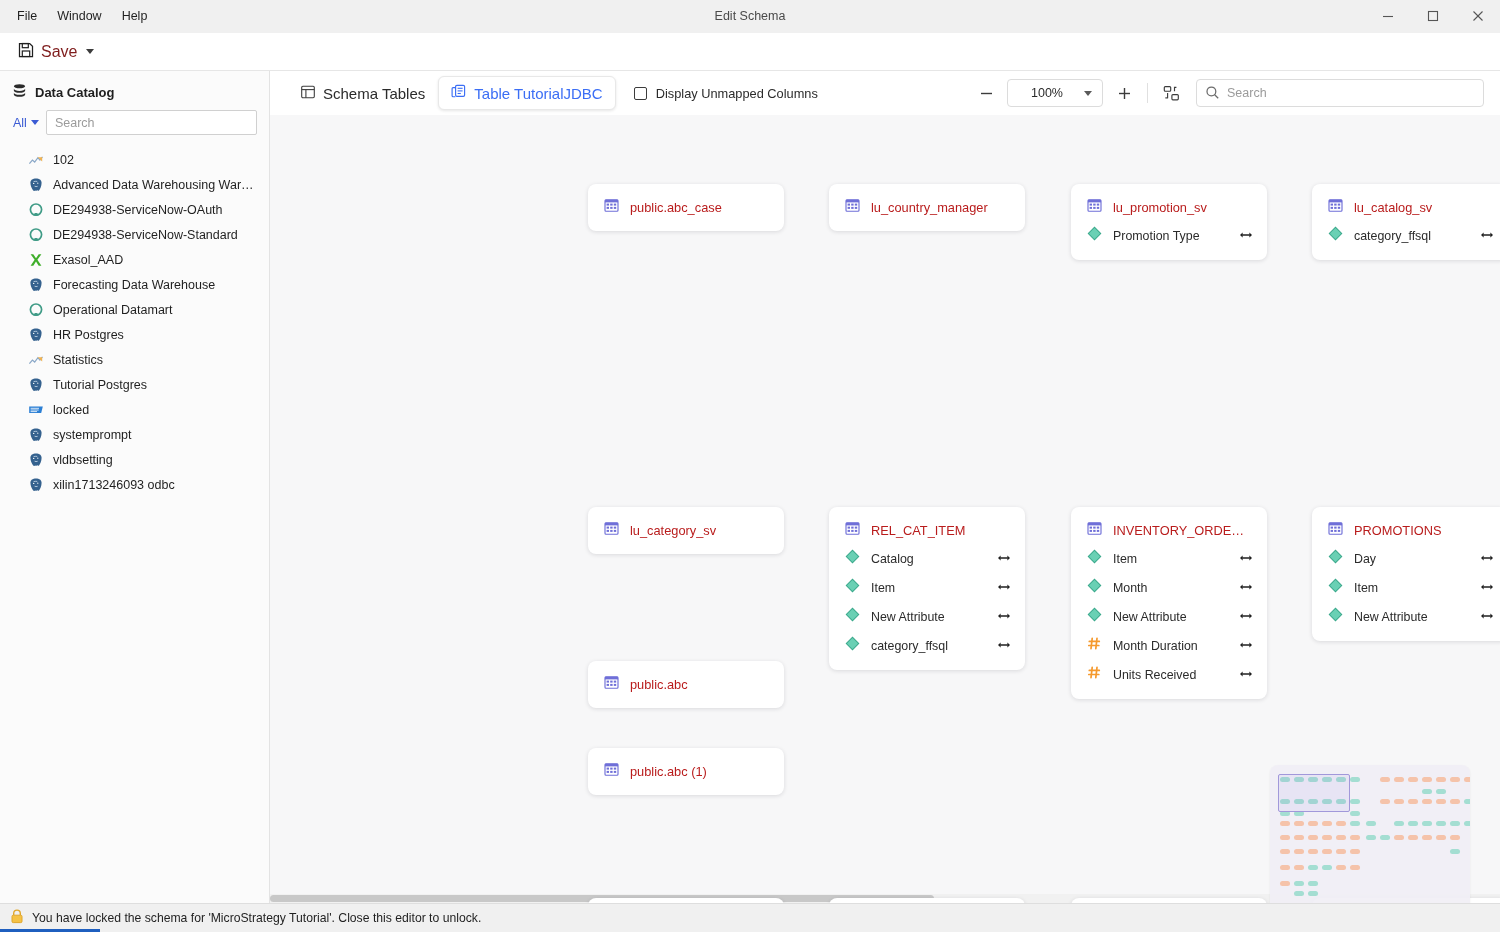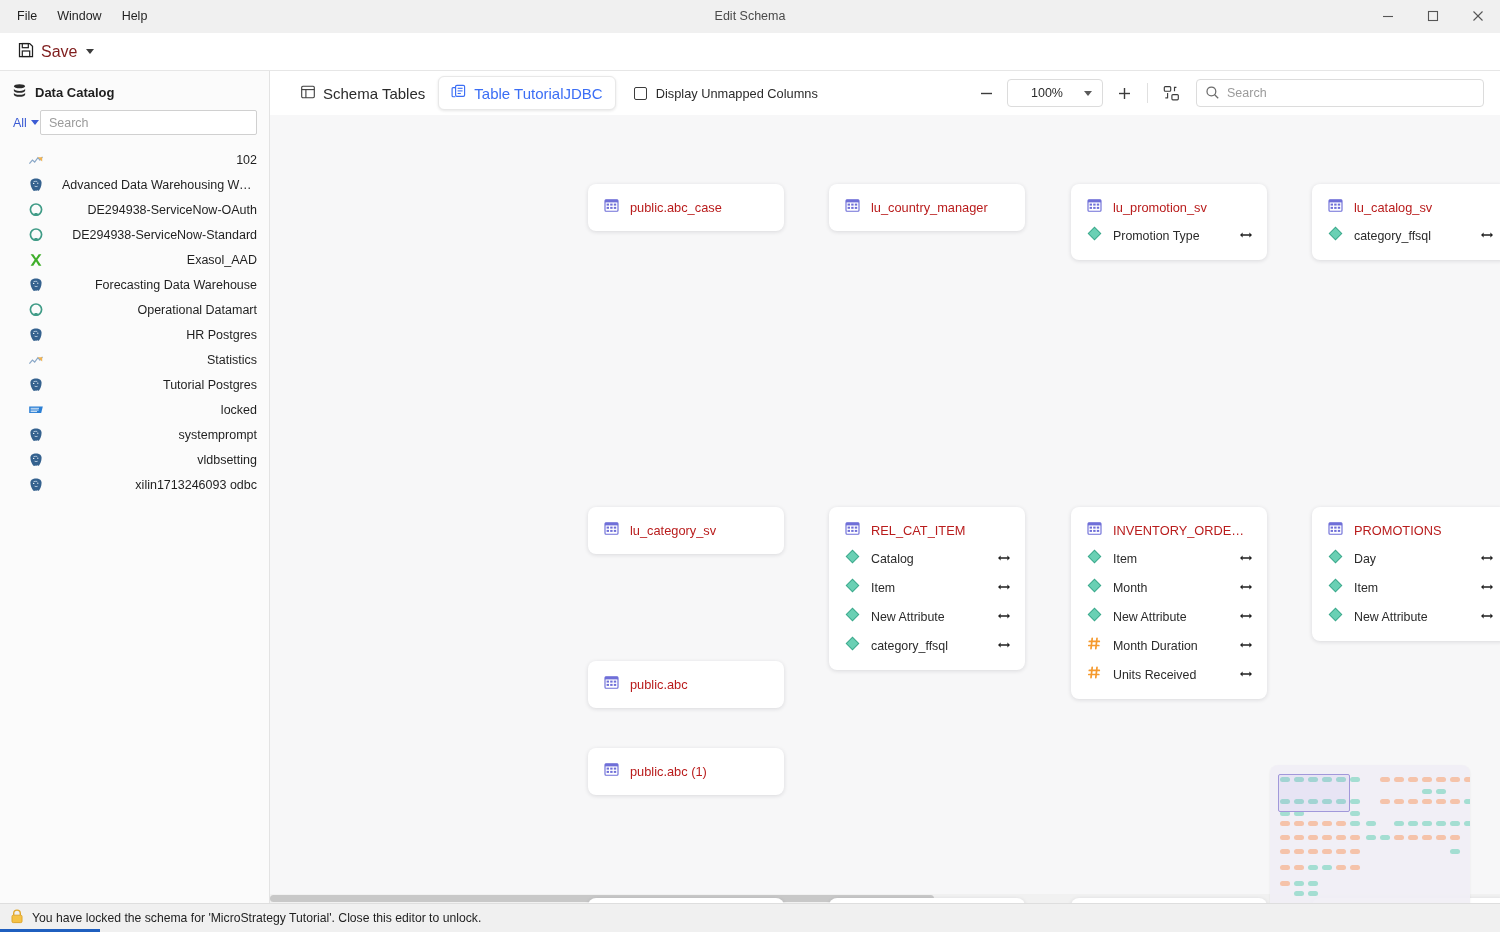--- a/index.html
+++ b/index.html
@@ -62,21 +62,21 @@
     display: flex; flex-direction: column;
     flex: 0 0 270px;
   }
   .catalog-head {
     display: flex; align-items: center; gap: 8px;
     padding: 12px 12px 8px 12px;
     text-align: right;
   }
   .catalog-title { font-size: 13px; font-weight: bold; color: #1f1f1f; }
   .search-row {
-    display: flex; align-items: center; 
+    display: flex; align-items: center; gap: 6px;
     padding: 0 12px 10px 12px;
   }
   .all-drop {
     display: flex; align-items: center; gap: 4px;
     font-size: 12.5px; color: #3b5bd4; cursor: pointer;
     padding: 2px 1px;
   }
   .all-caret {
     width: 0; height: 0;
     border-left: 4px solid transparent;
@@ -84,22 +84,22 @@
     border-top: 5px solid #3b5bd4;
   }
   .sb-search {
     flex: 1; height: 25px; border: 1px solid #d0d0d0;
     border-radius: 2px; background: #fff; padding: 0 8px;
     font-size: 12.5px; color: #1f1f1f; font-family: inherit;
   }
   .sb-search::placeholder { color: #9b9b9b; }
   .cat-list { flex: 1; overflow: hidden; padding-top: 2px; }
   .cat-item {
-    display: flex; align-items: center; gap: 18px;
-    height: 25px; padding: 0 12px 0 28px; cursor: pointer; justify-content: space-between;
+    display: flex; align-items: center; gap: 9px;
+    height: 25px; padding: 0 12px 0 28px; cursor: pointer;
   }
   .cat-label {
     font-size: 12.5px; color: #1f1f1f;
     white-space: nowrap; overflow: hidden; text-overflow: ellipsis;
   }
   .cat-ico { width: 16px; height: 16px; flex: 0 0 16px; display:block; }
 
   
   .canvas-pane {
     flex: 1; display: flex; flex-direction: column;

